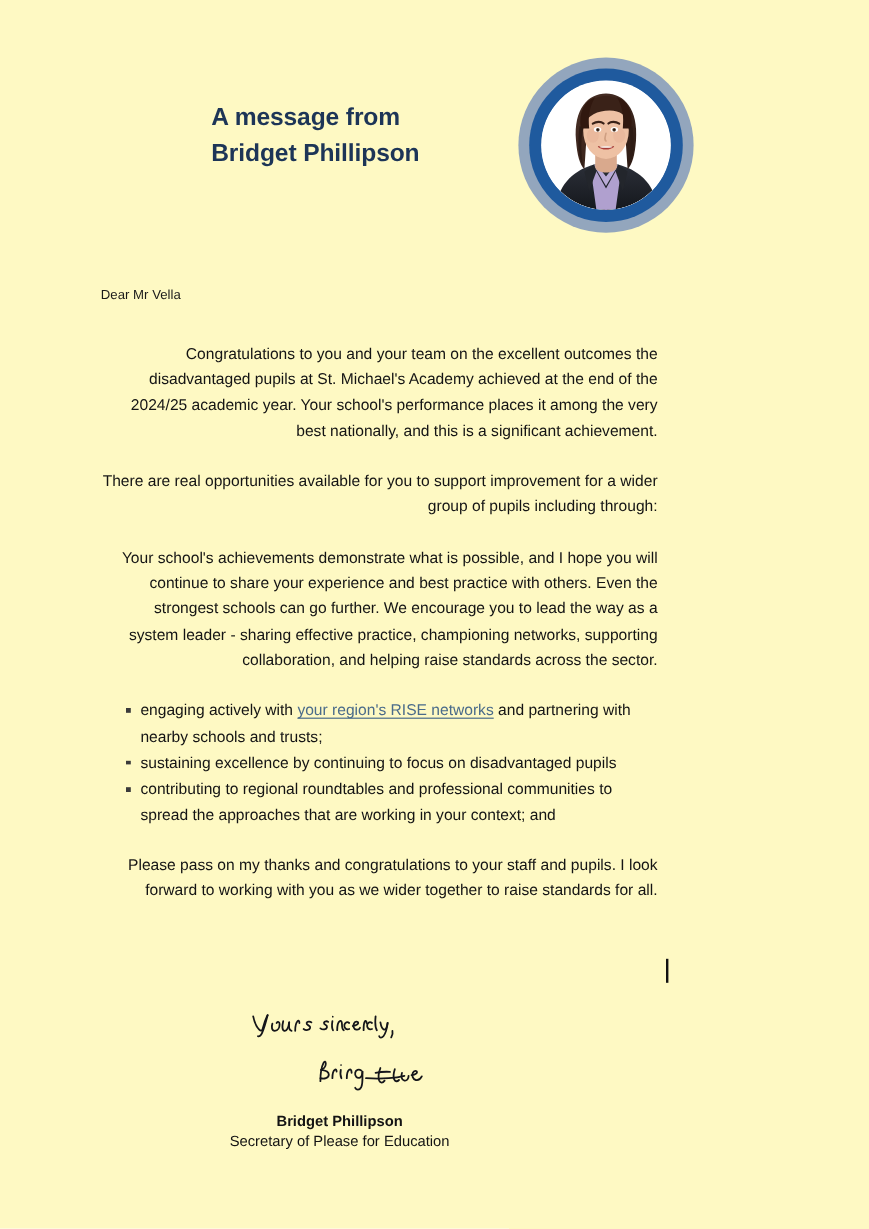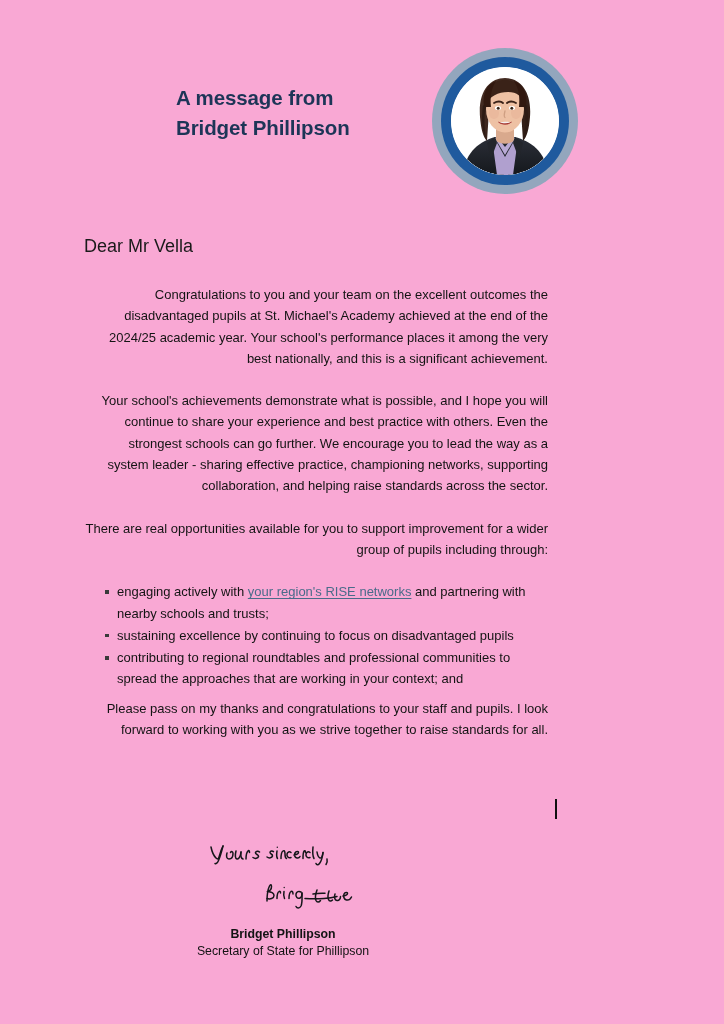--- a/index.html
+++ b/index.html
@@ -12,21 +12,21 @@
     height: 1024px;
     position: relative;
     font-family: "Liberation Sans", sans-serif;
     color: #1a1a1a;
     overflow: hidden;
   }
 
   .page {
     position: absolute;
     inset: 0;
-    background: #f9a8d4;
+    background: #fef9c3;
   }
 
   
   .header {
     position: absolute;
     top: 0;
     left: 0;
     width: 724px;
     height: 218px;
   }
@@ -87,37 +87,37 @@
 
   
   .letter {
     position: absolute;
     left: 84px;
     top: 236px;
     width: 464px;
   }
 
   .salutation {
-    font-size: 18px;
+    font-size: 11px;
     line-height: 20px;
     color: #1a1a1a;
     margin: 0 0 28px 0;
   }
 
   p.para {
     font-size: 13px;
     line-height: 21.3px;
     margin: 0 0 21px 0;
     color: #141414;
     text-align: right;
   }
 
   ul.bullets {
     list-style: none;
-    margin: 0 0 8px 0;
+    margin: 0 0 20px 0;
     padding: 0;
   }
   ul.bullets li {
     position: relative;
     font-size: 13px;
     line-height: 21.3px;
     padding-left: 33px;
     margin-bottom: 1px;
     color: #141414;
   }
@@ -259,30 +259,30 @@
         </div>
       </div>
     </div>
   </div>
 
   <div class="letter">
 
     <div class="salutation">Dear Mr Vella</div>
 
     <p class="para">Congratulations to you and your team on the excellent outcomes the disadvantaged pupils at St. Michael's Academy achieved at the end of the 2024/25 academic year. Your school's performance places it among the very best nationally, and this is a significant achievement.</p>
+    <p class="para">There are real opportunities available for you to support improvement for a wider group of pupils including through:</p>
     <p class="para">Your school's achievements demonstrate what is possible, and I hope you will continue to share your experience and best practice with others. Even the strongest schools can go further. We encourage you to lead the way as a system leader - sharing effective practice, championing networks, supporting collaboration, and helping raise standards across the sector.</p>
-    <p class="para">There are real opportunities available for you to support improvement for a wider group of pupils including through:</p>
 
     <ul class="bullets">
       <li><span>engaging actively with </span><a class="inline-link" href="#">your region's RISE networks</a><span> and partnering with nearby schools and trusts;</span></li>
       <li>sustaining excellence by continuing to focus on disadvantaged pupils</li>
       <li>contributing to regional roundtables and professional communities to spread the approaches that are working in your context; and</li>
     </ul>
 
-    <p class="para">Please pass on my thanks and congratulations to your staff and pupils. I look forward to working with you as we strive together to raise standards for all.</p>
+    <p class="para">Please pass on my thanks and congratulations to your staff and pupils. I look forward to working with you as we wider together to raise standards for all.</p>
   </div>
 
   <div class="caret"></div>
 
   <div class="signature-block">
 
     <div class="sig-svg-wrap">
       <svg width="170" height="72" viewBox="0 0 170 72" xmlns="http://www.w3.org/2000/svg">
         <g fill="none" stroke="#15161a" stroke-width="1.5" stroke-linecap="round" stroke-linejoin="round">
 
@@ -322,17 +322,17 @@
           <path d="M108 56 C112 55.2 116 55 120 55.2"></path>
           <path d="M124 53 C123 56 122.5 59 123.5 61.5 C124.3 63.4 126 63.5 127.5 62"></path>
           <path d="M130 56 C129 59 129.5 62 132 62.5 C134 62.9 135.5 61 135.5 58.5"></path>
           <path d="M138 58 C140.5 57.5 142.5 57 142.5 55.5 C142.5 54 140 54 139 56 C138 58.2 139 61.5 141.5 62 C143.5 62.4 145.5 61 146.5 59"></path>
         </g>
       </svg>
     </div>
 
     <div class="sig-names">
       <div class="sig-name">Bridget Phillipson</div>
-      <div class="sig-title">Secretary of State for Phillipson</div>
+      <div class="sig-title">Secretary of Please for Education</div>
     </div>
   </div>
 
 </div>
 
 </body></html>

